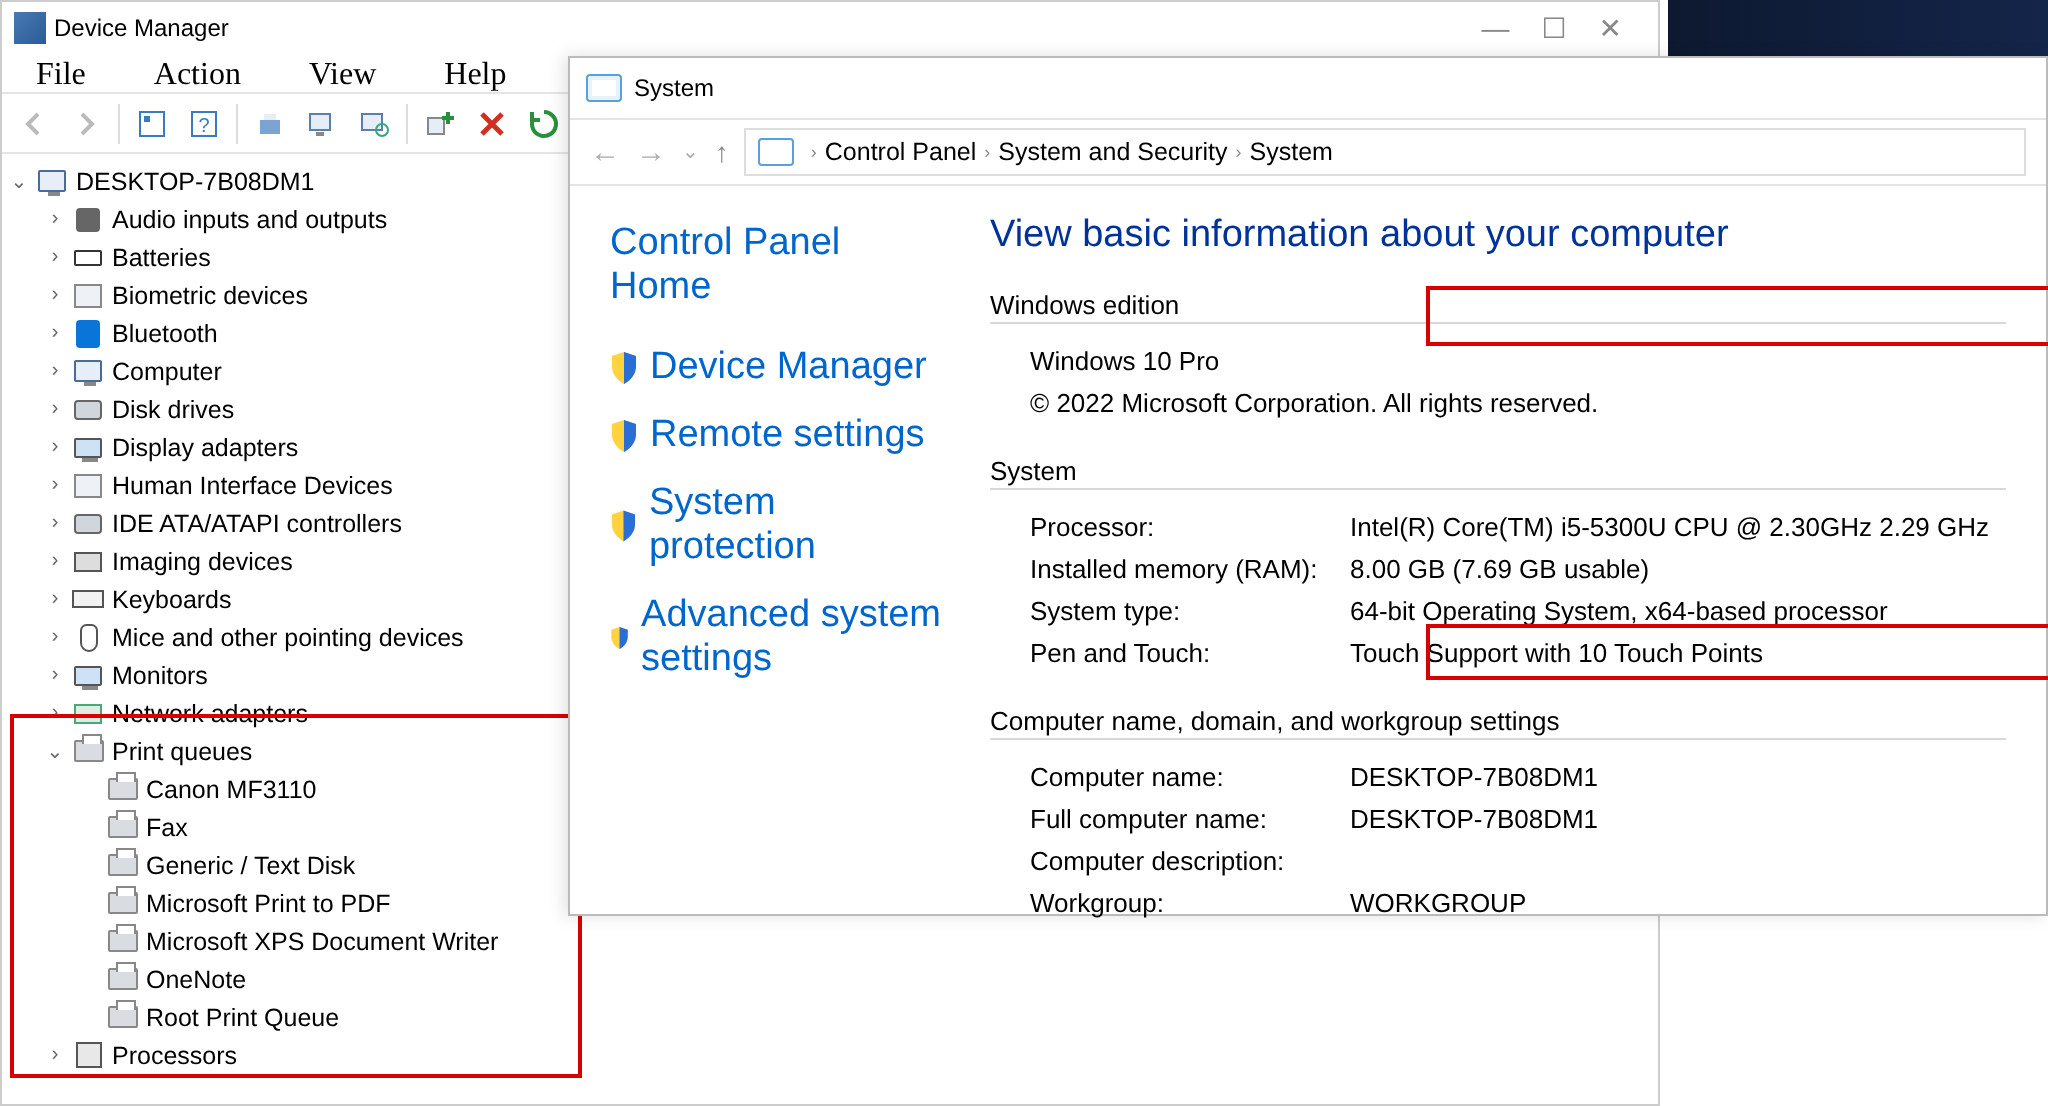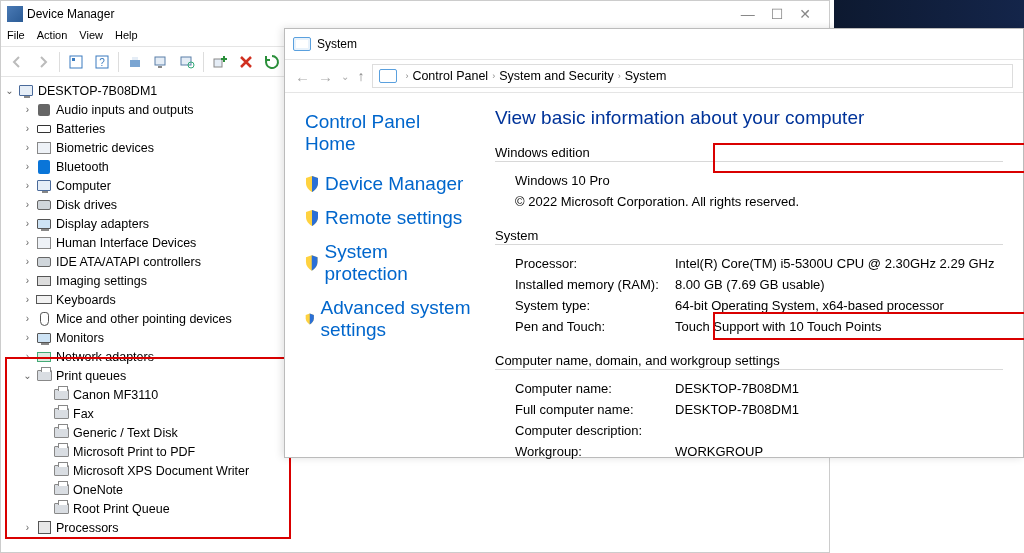--- a/index.html
+++ b/index.html
@@ -7,21 +7,21 @@
     
     
     .devmgr { position: absolute; left: 0; top: 0; width: 830px; height: 553px; background: #fff; border: 1px solid #ccc; }
     .devmgr-title { height: 26px; display: flex; align-items: center; padding: 0 6px; font-size: 12px; }
     .devmgr-title .tico { width: 16px; height: 16px; margin-right: 4px; background: linear-gradient(135deg,#4a7ab5,#2b5b95); }
     .devmgr-ctrl { margin-left: auto; display:flex; gap: 16px; padding-right: 12px; color:#888; }
     .devmgr-ctrl span { font-size: 14px; line-height: 1; }
     .close-x { font-size: 15px; }
     
     .menu-bar { display: flex; height: 20px; border-bottom: 1px solid #e5e5e5; }
-    .menu-bar span { padding: 2px 6px; font-size: 11px; cursor: default; }
+    .menu-bar span { padding: 2px 17px; font-size: 16px; cursor: default; font-family: Liberation Serif, serif; }
     
     .toolbar { height: 30px; display: flex; align-items: center; padding: 2px 4px; border-bottom: 1px solid #e5e5e5; gap: 2px; }
     .tbtn { width: 24px; height: 24px; border: 1px solid transparent; display:flex; align-items:center; justify-content:center; font-size: 13px; }
     .tbtn svg { width: 16px; height: 16px; }
     .tsep { width: 1px; height: 20px; background: #ddd; margin: 0 2px; }
     
     .tree { padding: 4px 0; overflow: auto; height: calc(100% - 80px); }
     .node { display: flex; align-items: center; height: 19px; padding-left: 4px; font-size: 12.5px; white-space: nowrap; }
     .node .exp { width: 13px; text-align: center; color: #666; font-size: 10px; margin-right: 2px; }
     .node .ico { width: 16px; height: 16px; margin-right: 4px; display:inline-flex; align-items:center; justify-content:center; }
@@ -238,21 +238,21 @@
           <span class="ico">
             <span class="i-disk"></span>
           </span>
           <span>IDE ATA/ATAPI controllers</span>
         </div>
         <div class="node lvl1">
           <span class="exp">›</span>
           <span class="ico">
             <span class="i-camera"></span>
           </span>
-          <span>Imaging settings</span>
+          <span>Imaging devices</span>
         </div>
         <div class="node lvl1">
           <span class="exp">›</span>
           <span class="ico">
             <span class="i-keyboard"></span>
           </span>
           <span>Keyboards</span>
         </div>
         <div class="node lvl1">
           <span class="exp">›</span>

